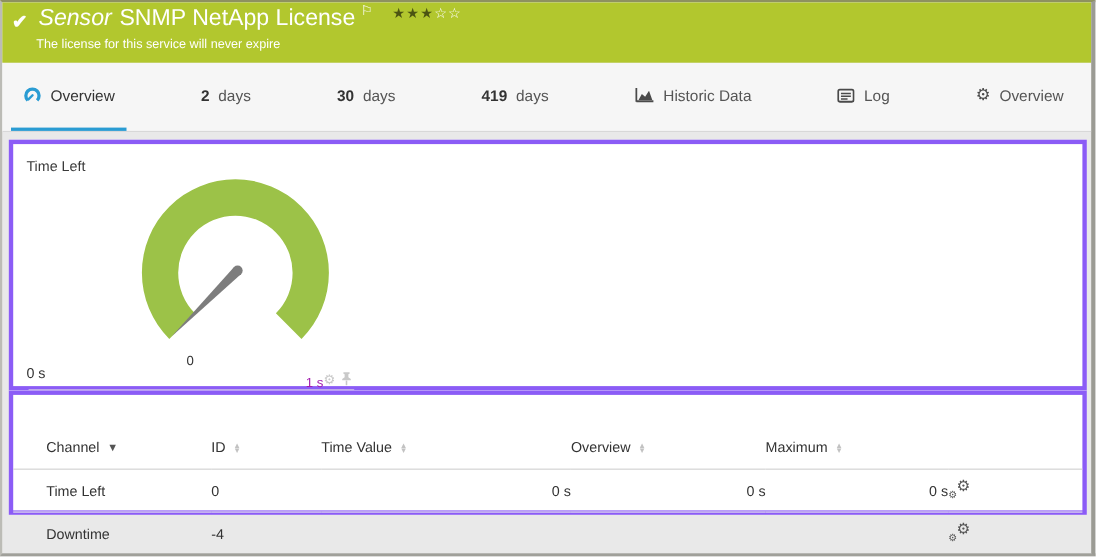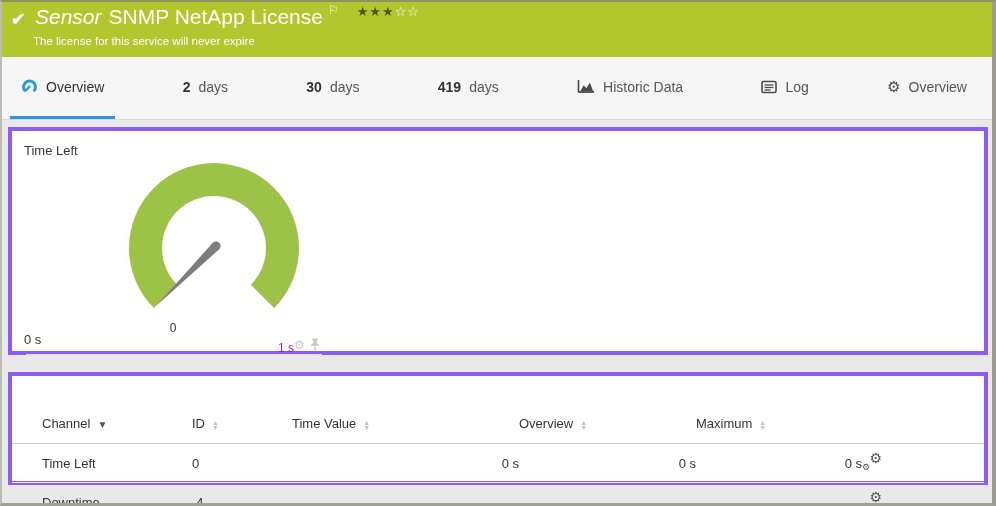--- a/index.html
+++ b/index.html
@@ -38,21 +38,21 @@
     border-bottom:3px solid transparent; white-space:nowrap;
   }
   .tab .num { font-weight:bold; color:#333; }
   .tab.active { border-bottom-color:#2a9cd3; color:#333; }
   .tab .ticon { display:inline-flex; align-items:center; }
   .tab .glyph { font-size:15px; color:#4a4a4a; line-height:1; }
 
   
   .panel { position:relative; background:#fff; border:4px solid #8b5cf6; margin:0 4px 0 6px; }
   .panel.gauge-panel { margin-top:7px; height:228px; }
-  .panel.table-panel { margin-top:17px; height:113px; }
+  .panel.table-panel { height:113px; }
 
   .panel-title { position:absolute; left:12px; top:12px; font-size:13px; color:#3a3a3a; }
 
   .gauge-svg { position:absolute; left:92px; top:22px; }
   .g-minlab { position:absolute; left:146px; top:190px; width:30px; text-align:center; font-size:12px; color:#333; }
   .g-maxlab { position:absolute; left:246px; top:190px; width:36px; text-align:right; font-size:12px; color:#a21caf;margin-top:20px; }
   .g-current { position:absolute; left:12px; top:201px; font-size:13px; color:#333; }
   .g-tools { position:absolute; left:282px; top:207px; display:flex; gap:5px; align-items:center; color:#c9c9c9; }
   .g-tools .mini-gear { font-size:12px; line-height:1; cursor:pointer; }
   .g-underline { position:absolute; left:14px; top:223px; width:296px; height:1px; background:#dedede; }

